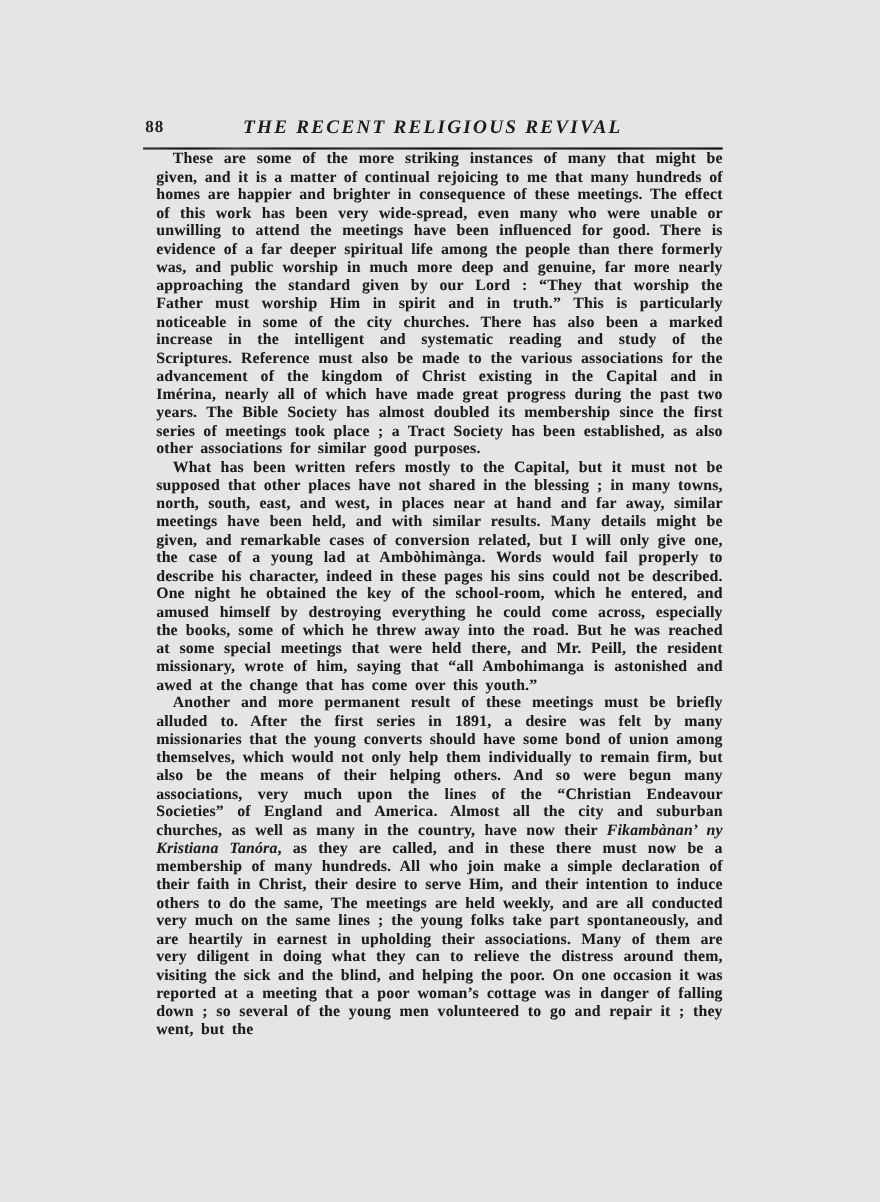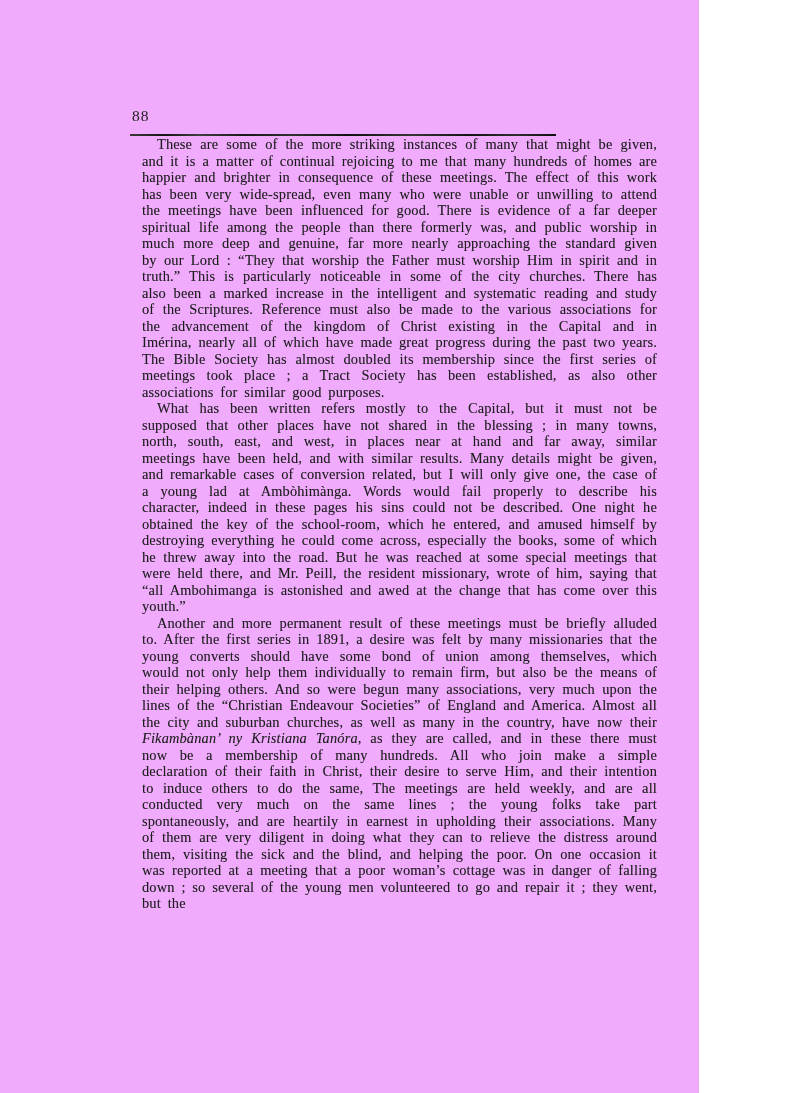--- a/index.html
+++ b/index.html
@@ -10,24 +10,25 @@
   body {
     width: 800px;
     height: 1093px;
     font-family: "Liberation Serif", serif;
     color: #1f1f1f;
     overflow: hidden;
   }
   .page {
     position: relative;
     box-sizing: border-box;
-    width: 699px;
+    width: 800px;
     height: 1093px;
     padding: 104px 143px 0 130px;
-    background: #f0abfc;
+    background: #e5e5e5;
+    font-weight: bold;
   }
   .running-head {
     position: relative;
     height: 26px;
   }
   .page-num {
     position: absolute;
     left: 2px;
     top: 3px;
     font-size: 15.5px;
@@ -73,20 +74,21 @@
     font-style: italic;
   }
 </style>
 </head>
 <body>
 
 <div class="page">
 
   <header class="running-head">
     <span class="page-num">88</span>
+    <span class="running-title">THE RECENT RELIGIOUS REVIVAL</span>
   </header>
 
   <div class="head-rule"></div>
 
   <main class="text-block">
 
     <p>
       <span>These are some of the more striking instances of many that might be given, and it is a matter of continual rejoicing to me that many hundreds of homes are happier and brighter in consequence of these meetings. The effect of this work has been very wide-spread, even many who were unable or unwilling to attend the meetings have been influenced for good. There is evidence of a far deeper spiritual life among the people than there formerly was, and public worship in much more deep and genuine, far more nearly approaching the standard given by our Lord : “They that worship the Father must worship Him in spirit and in truth.” This is particularly noticeable in some of the city churches. There has also been a marked increase in the intelligent and systematic reading and study of the Scriptures. Reference must also be made to the various associations for the advancement of the kingdom of Christ existing in the Capital and in Imérina, nearly all of which have made great progress during the past two years. The Bible Society has almost doubled its membership since the first series of meetings took place ; a Tract Society has been established, as also other associations for similar good purposes.</span>
     </p>
 

